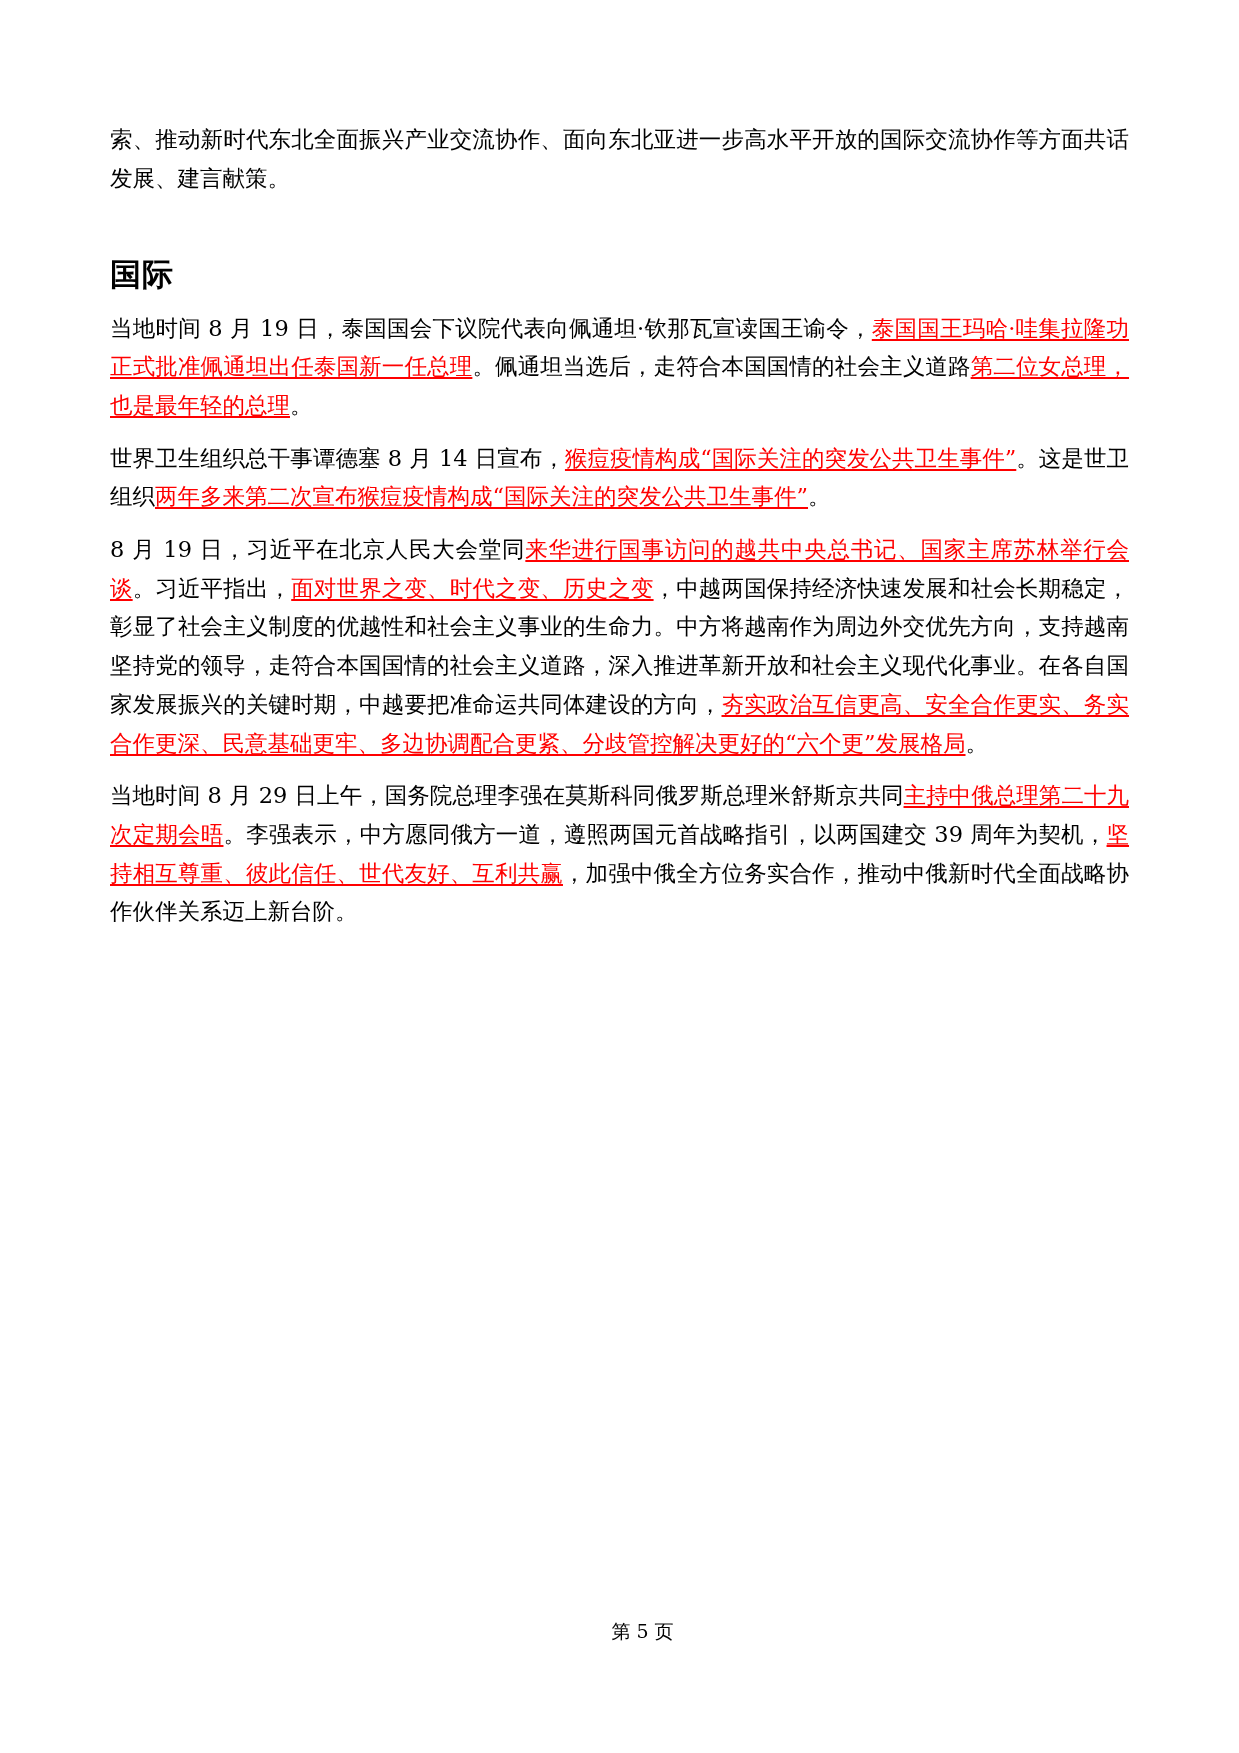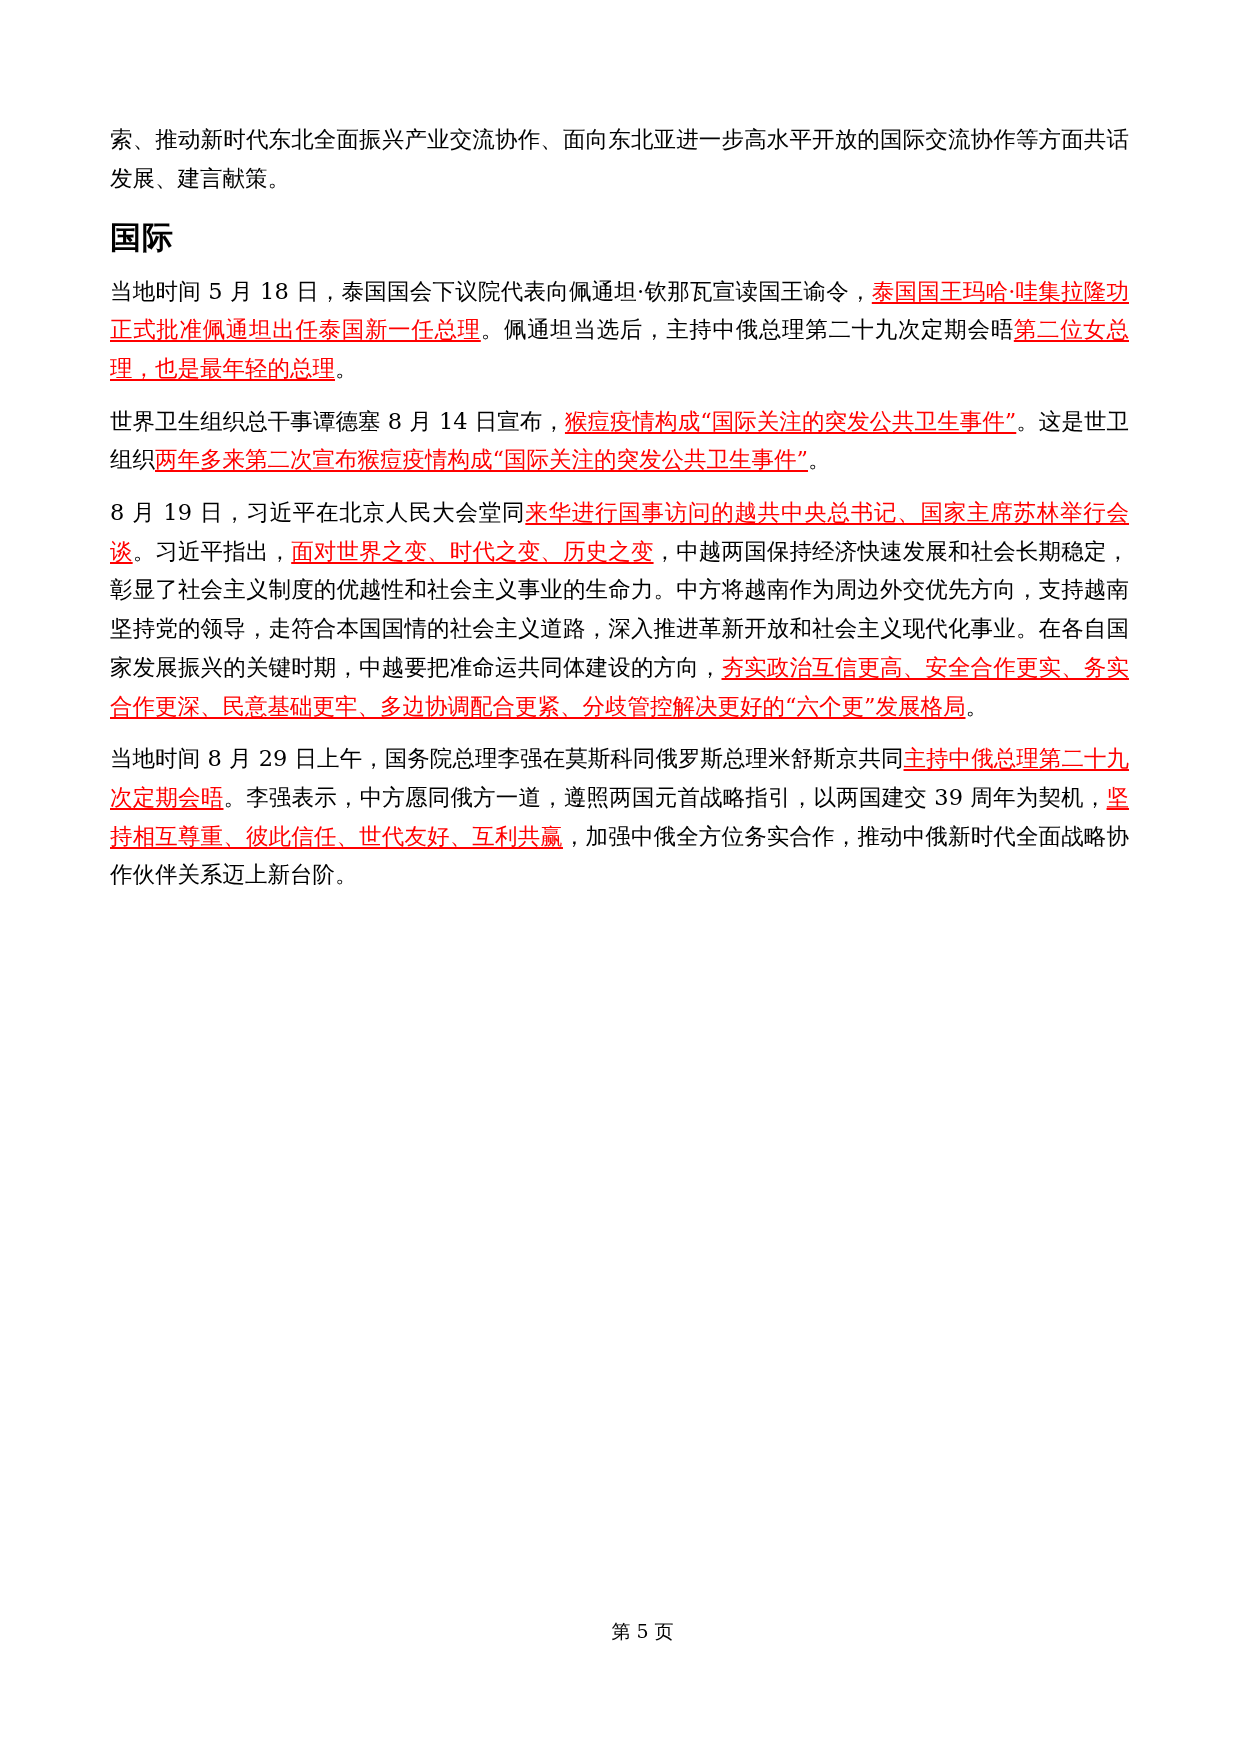--- a/index.html
+++ b/index.html
@@ -32,21 +32,21 @@
   }
   p.para + p.para {
     margin-top: 14px;
   }
   .lead-para {
     margin-bottom: 14px;
   }
   h2.section-heading {
     font-size: 31px;
     font-weight: bold;
-    margin: 20px 0 14px 0;
+    margin: 57px 0 14px 0;
     line-height: 1.3;
     color: #000000;
     letter-spacing: 1px;
   }
   .hl {
     color: #ff0000;
     text-decoration: underline;
     text-decoration-color: #ff0000;
     text-underline-offset: 3px;
   }
@@ -67,21 +67,21 @@
 
 <div class="page">
 
   <div class="doc-body">
 
     <p class="para lead-para"><span>索、推动新时代东北全面振兴产业交流协作、面向东北亚进一步高水平开放的国际交流协作等方面共话发展、建言献策。</span></p>
 
     <h2 class="section-heading">国际</h2>
 
     <div>
-        <p class="para"><span>当地时间 5 月 18 日，泰国国会下议院代表向佩通坦·钦那瓦宣读国王谕令，</span><span class="hl">泰国国王玛哈·哇集拉隆功正式批准佩通坦出任泰国新一任总理</span><span>。佩通坦当选后，主持中俄总理第二十九次定期会晤</span><span class="hl">第二位女总理，也是最年轻的总理</span><span>。</span></p>
+        <p class="para"><span>当地时间 8 月 19 日，泰国国会下议院代表向佩通坦·钦那瓦宣读国王谕令，</span><span class="hl">泰国国王玛哈·哇集拉隆功正式批准佩通坦出任泰国新一任总理</span><span>。佩通坦当选后，走符合本国国情的社会主义道路</span><span class="hl">第二位女总理，也是最年轻的总理</span><span>。</span></p>
         <p class="para"><span>世界卫生组织总干事谭德塞 8 月 14 日宣布，</span><span class="hl">猴痘疫情构成“国际关注的突发公共卫生事件”</span><span>。这是世卫组织</span><span class="hl">两年多来第二次宣布猴痘疫情构成“国际关注的突发公共卫生事件”</span><span>。</span></p>
         <p class="para"><span>8 月 19 日，习近平在北京人民大会堂同</span><span class="hl">来华进行国事访问的越共中央总书记、国家主席苏林举行会谈</span><span>。习近平指出，</span><span class="hl">面对世界之变、时代之变、历史之变</span><span>，中越两国保持经济快速发展和社会长期稳定，彰显了社会主义制度的优越性和社会主义事业的生命力。中方将越南作为周边外交优先方向，支持越南坚持党的领导，走符合本国国情的社会主义道路，深入推进革新开放和社会主义现代化事业。在各自国家发展振兴的关键时期，中越要把准命运共同体建设的方向，</span><span class="hl">夯实政治互信更高、安全合作更实、务实合作更深、民意基础更牢、多边协调配合更紧、分歧管控解决更好的“六个更”发展格局</span><span>。</span></p>
         <p class="para"><span>当地时间 8 月 29 日上午，国务院总理李强在莫斯科同俄罗斯总理米舒斯京共同</span><span class="hl">主持中俄总理第二十九次定期会晤</span><span>。李强表示，中方愿同俄方一道，遵照两国元首战略指引，以两国建交 39 周年为契机，</span><span class="hl">坚持相互尊重、彼此信任、世代友好、互利共赢</span><span>，加强中俄全方位务实合作，推动中俄新时代全面战略协作伙伴关系迈上新台阶。</span></p>
       </div>
 
   </div>
 
   <div class="page-footer">第 5 页</div>
 
 </div>

